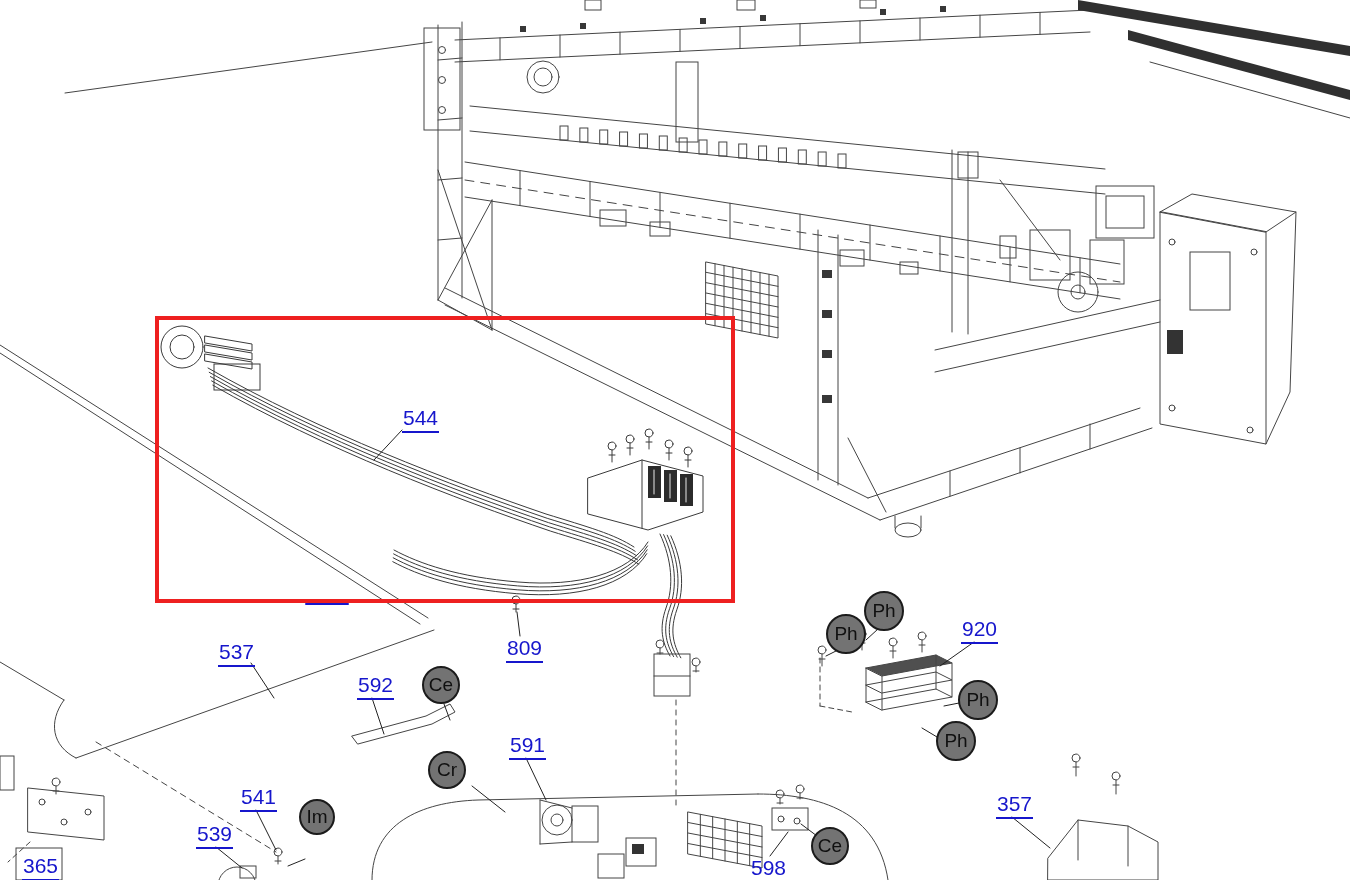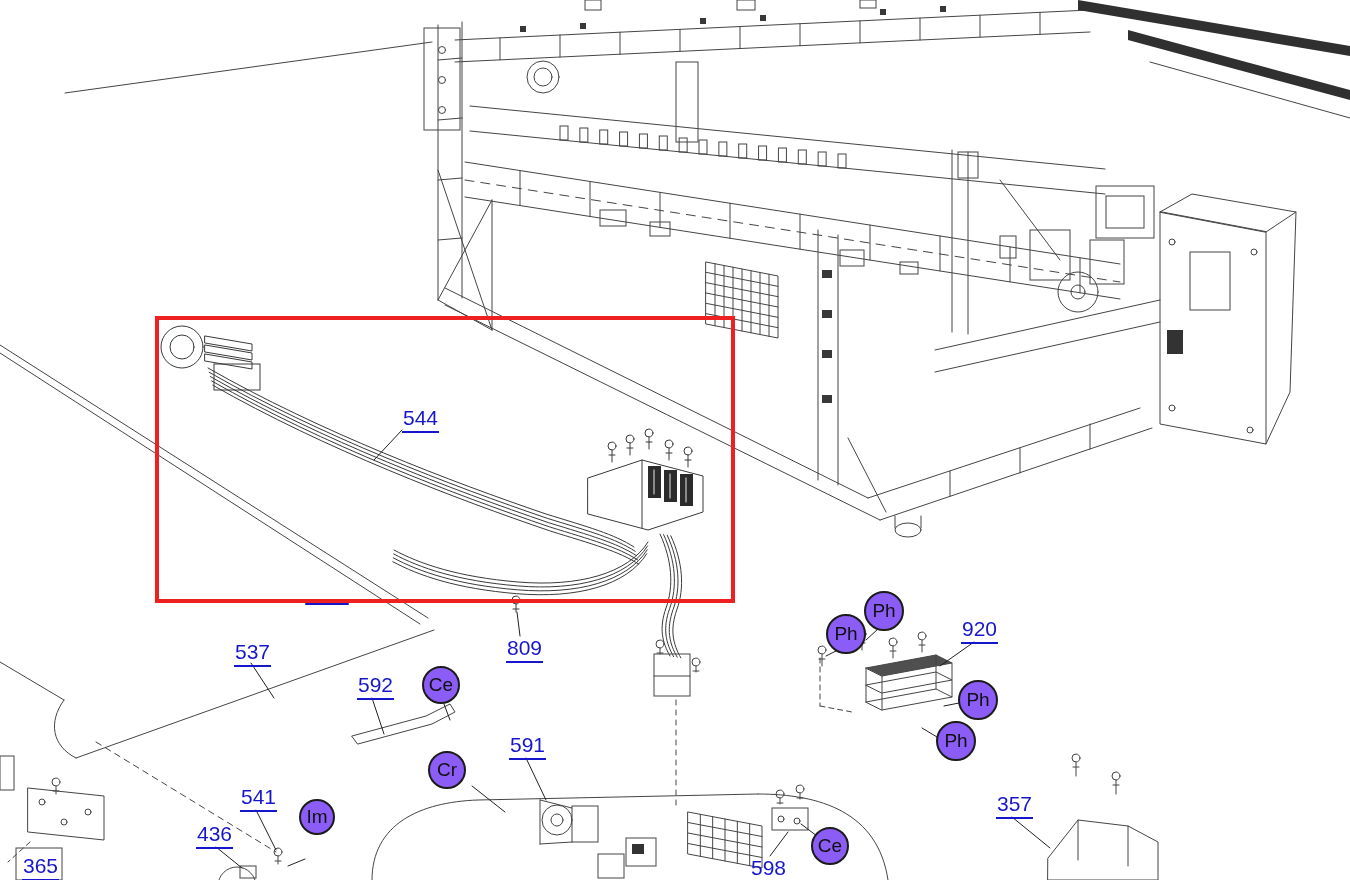--- a/index.html
+++ b/index.html
@@ -4,21 +4,21 @@
 <style>
   html,body{margin:0;padding:0;background:#fff;}
   #stage{position:relative;width:1350px;height:880px;background:#ffffff;overflow:hidden;
          font-family:"Liberation Sans",sans-serif;}
   #scene{position:absolute;left:0;top:0;}
   .part-label{position:absolute;font-size:21px;line-height:1.15;
               color:var(--label-blue,#1616cc);
               border-bottom:2px solid var(--label-blue,#1616cc);
               padding:0 1px 1px;white-space:nowrap;cursor:pointer;}
   .badge{position:absolute;box-sizing:border-box;border:2px solid #1b1b1b;border-radius:50%;
-         background:#8b5cf6;display:flex;align-items:center;justify-content:center;
+         background:#737373;display:flex;align-items:center;justify-content:center;
          font-size:19px;color:#101010;}
   .hilite{position:absolute;box-sizing:border-box;
           border:4px solid var(--hilite-red,#ee2020);}
 </style>
 </head>
 <body>
 
 <div id="stage">
 
   <svg id="scene" width="1350" height="880" viewBox="0 0 1350 880">
@@ -313,26 +313,26 @@
         <line x1="878" y1="629" x2="866" y2="640"></line>
         <line x1="959" y1="703" x2="944" y2="706"></line>
         <line x1="937" y1="737" x2="922" y2="728"></line>
         <line x1="817" y1="836" x2="801" y2="824"></line>
       </g>
     </svg>
 
   <div class="hilite" style="left:155px;top:316px;width:580px;height:287px"></div>
 
   <span class="part-label" style="left:402px;top:406px">544</span>
-  <span class="part-label" style="left:234px;top:640px">537</span>
+  <span class="part-label" style="left:218px;top:640px">537</span>
   <span class="part-label" style="left:506px;top:636px">809</span>
   <span class="part-label" style="left:357px;top:673px">592</span>
   <span class="part-label" style="left:509px;top:733px">591</span>
   <span class="part-label" style="left:240px;top:785px">541</span>
-  <span class="part-label" style="left:196px;top:822px">436</span>
+  <span class="part-label" style="left:196px;top:822px">539</span>
   <span class="part-label" style="left:22px;top:854px">365</span>
   <span class="part-label" style="left:961px;top:617px">920</span>
   <span class="part-label" style="left:996px;top:792px">357</span>
   <span class="part-label" style="left:750px;top:856px">598</span>
 
   <span class="badge" style="left:422px;top:666px;width:38px;height:38px">Ce</span>
   <span class="badge" style="left:428px;top:751px;width:38px;height:38px">Cr</span>
   <span class="badge" style="left:299px;top:799px;width:36px;height:36px">Im</span>
   <span class="badge" style="left:826px;top:614px;width:40px;height:40px">Ph</span>
   <span class="badge" style="left:864px;top:591px;width:40px;height:40px">Ph</span>

